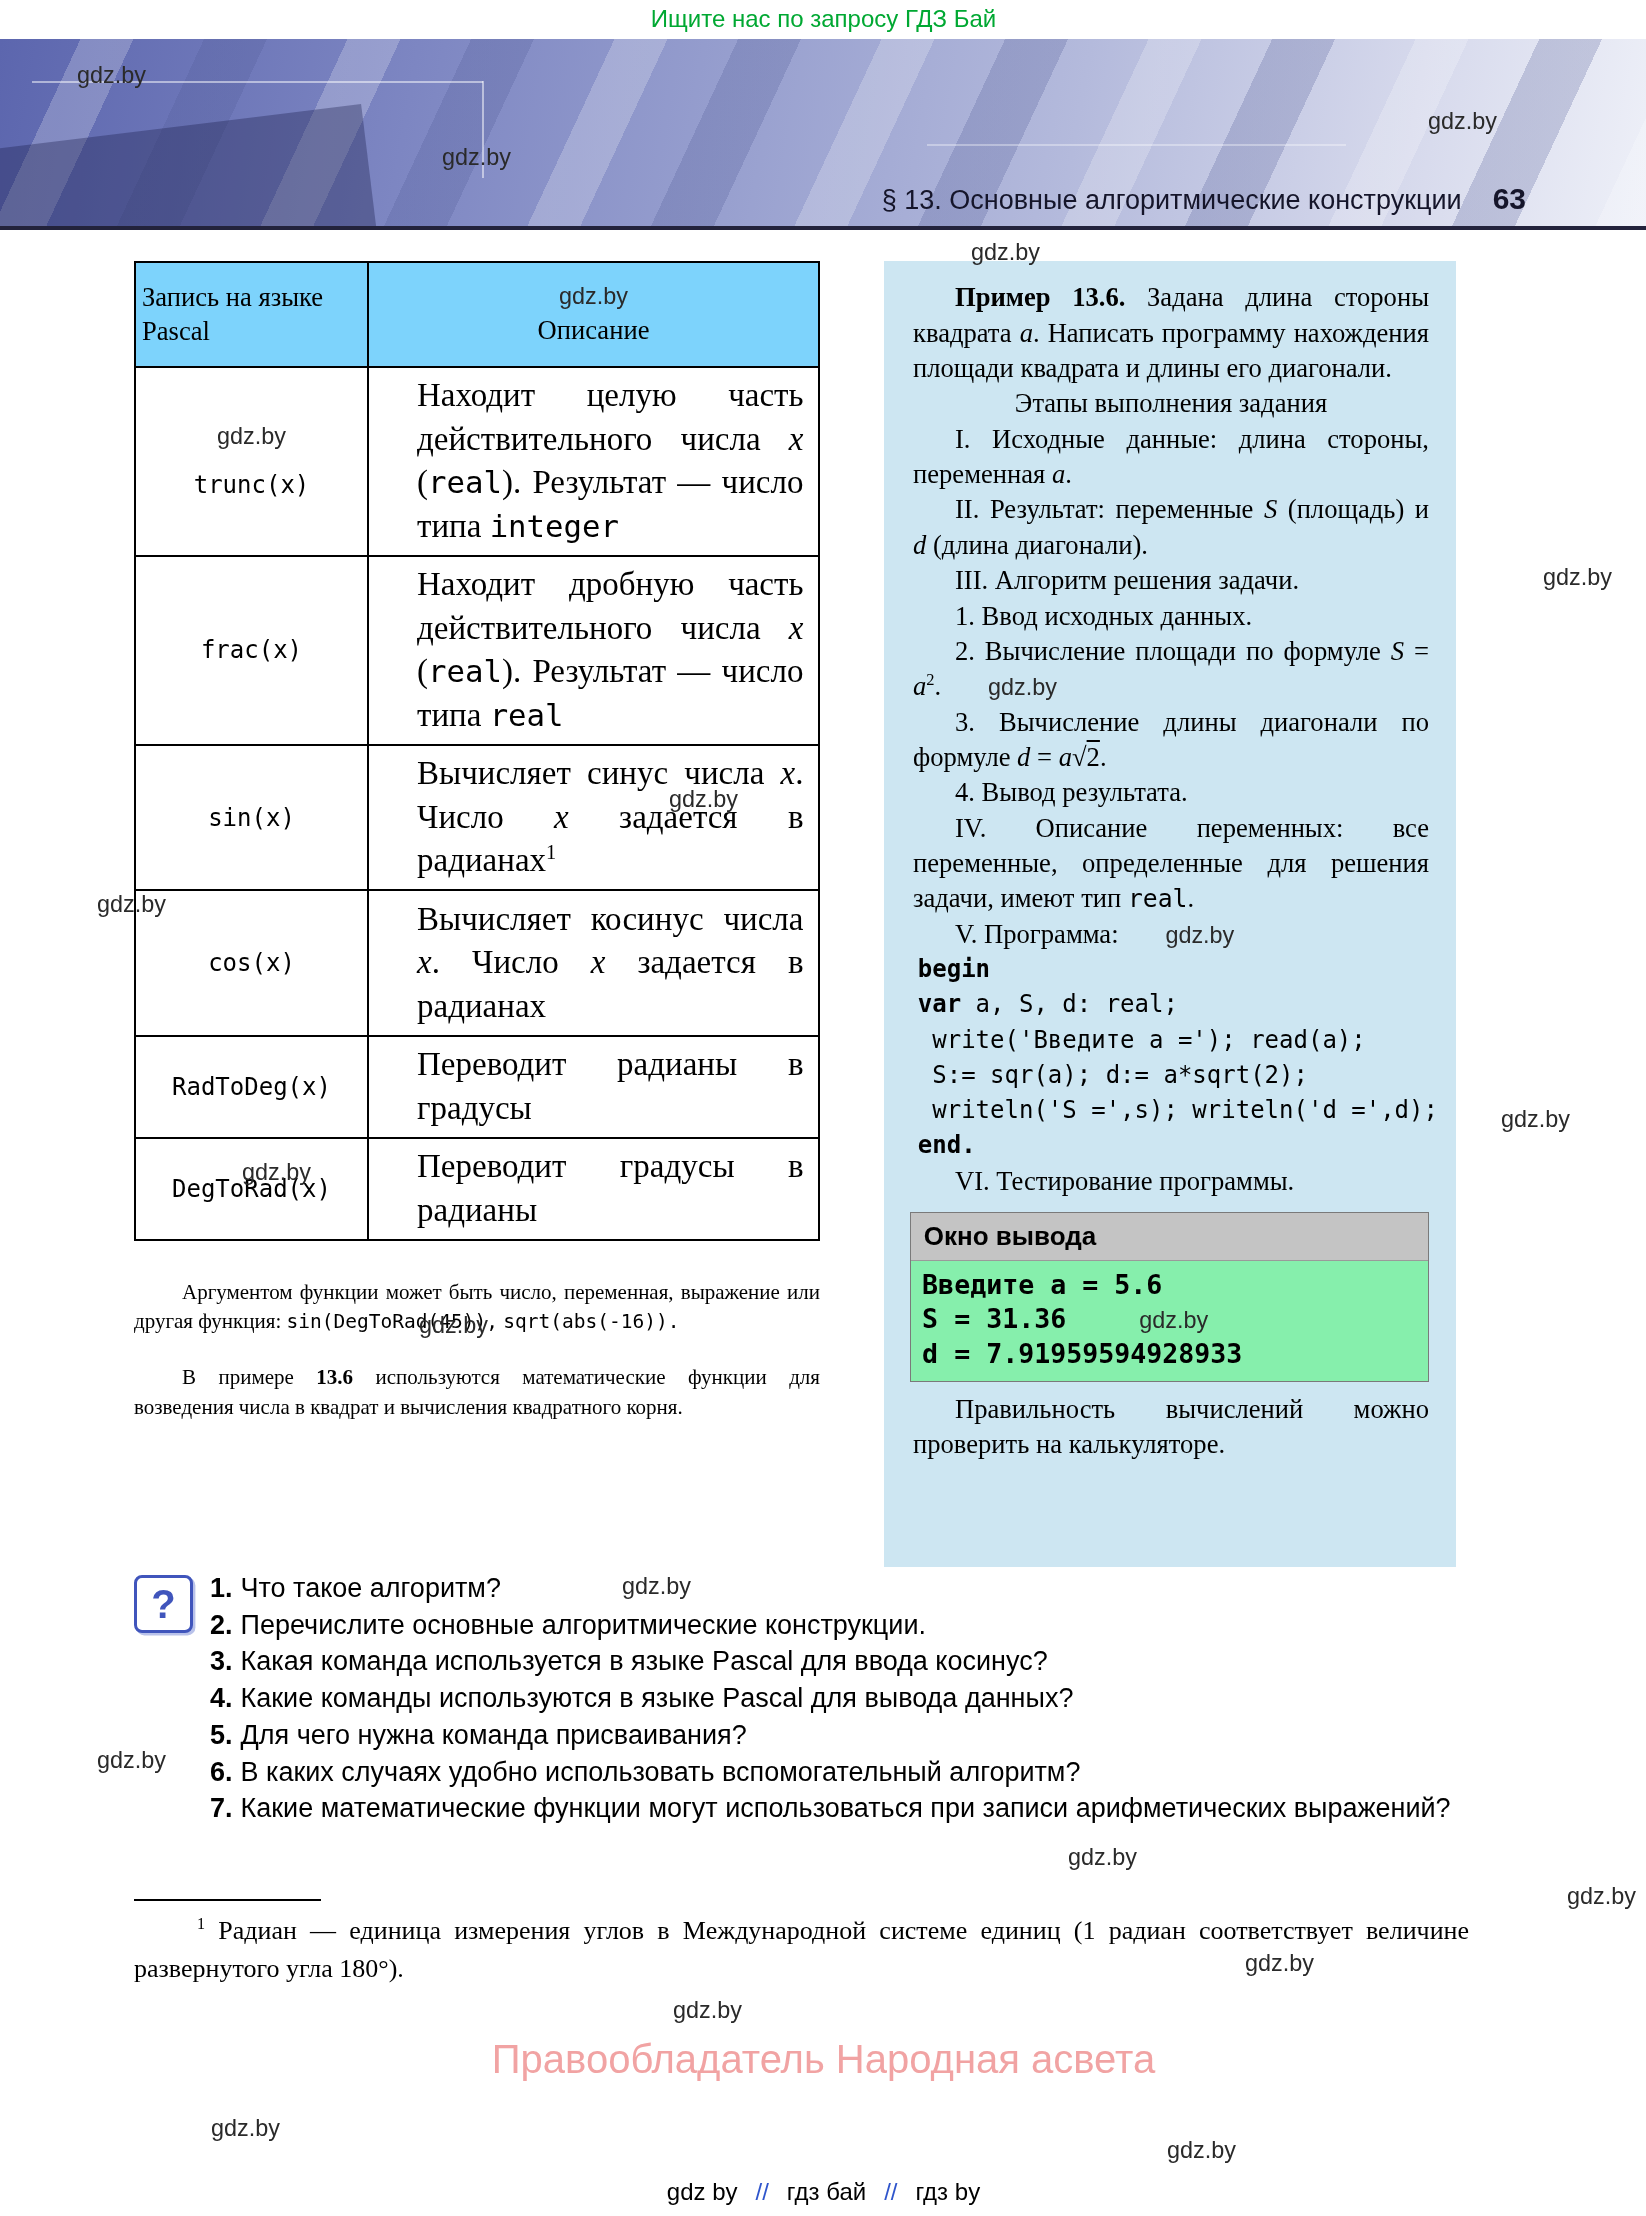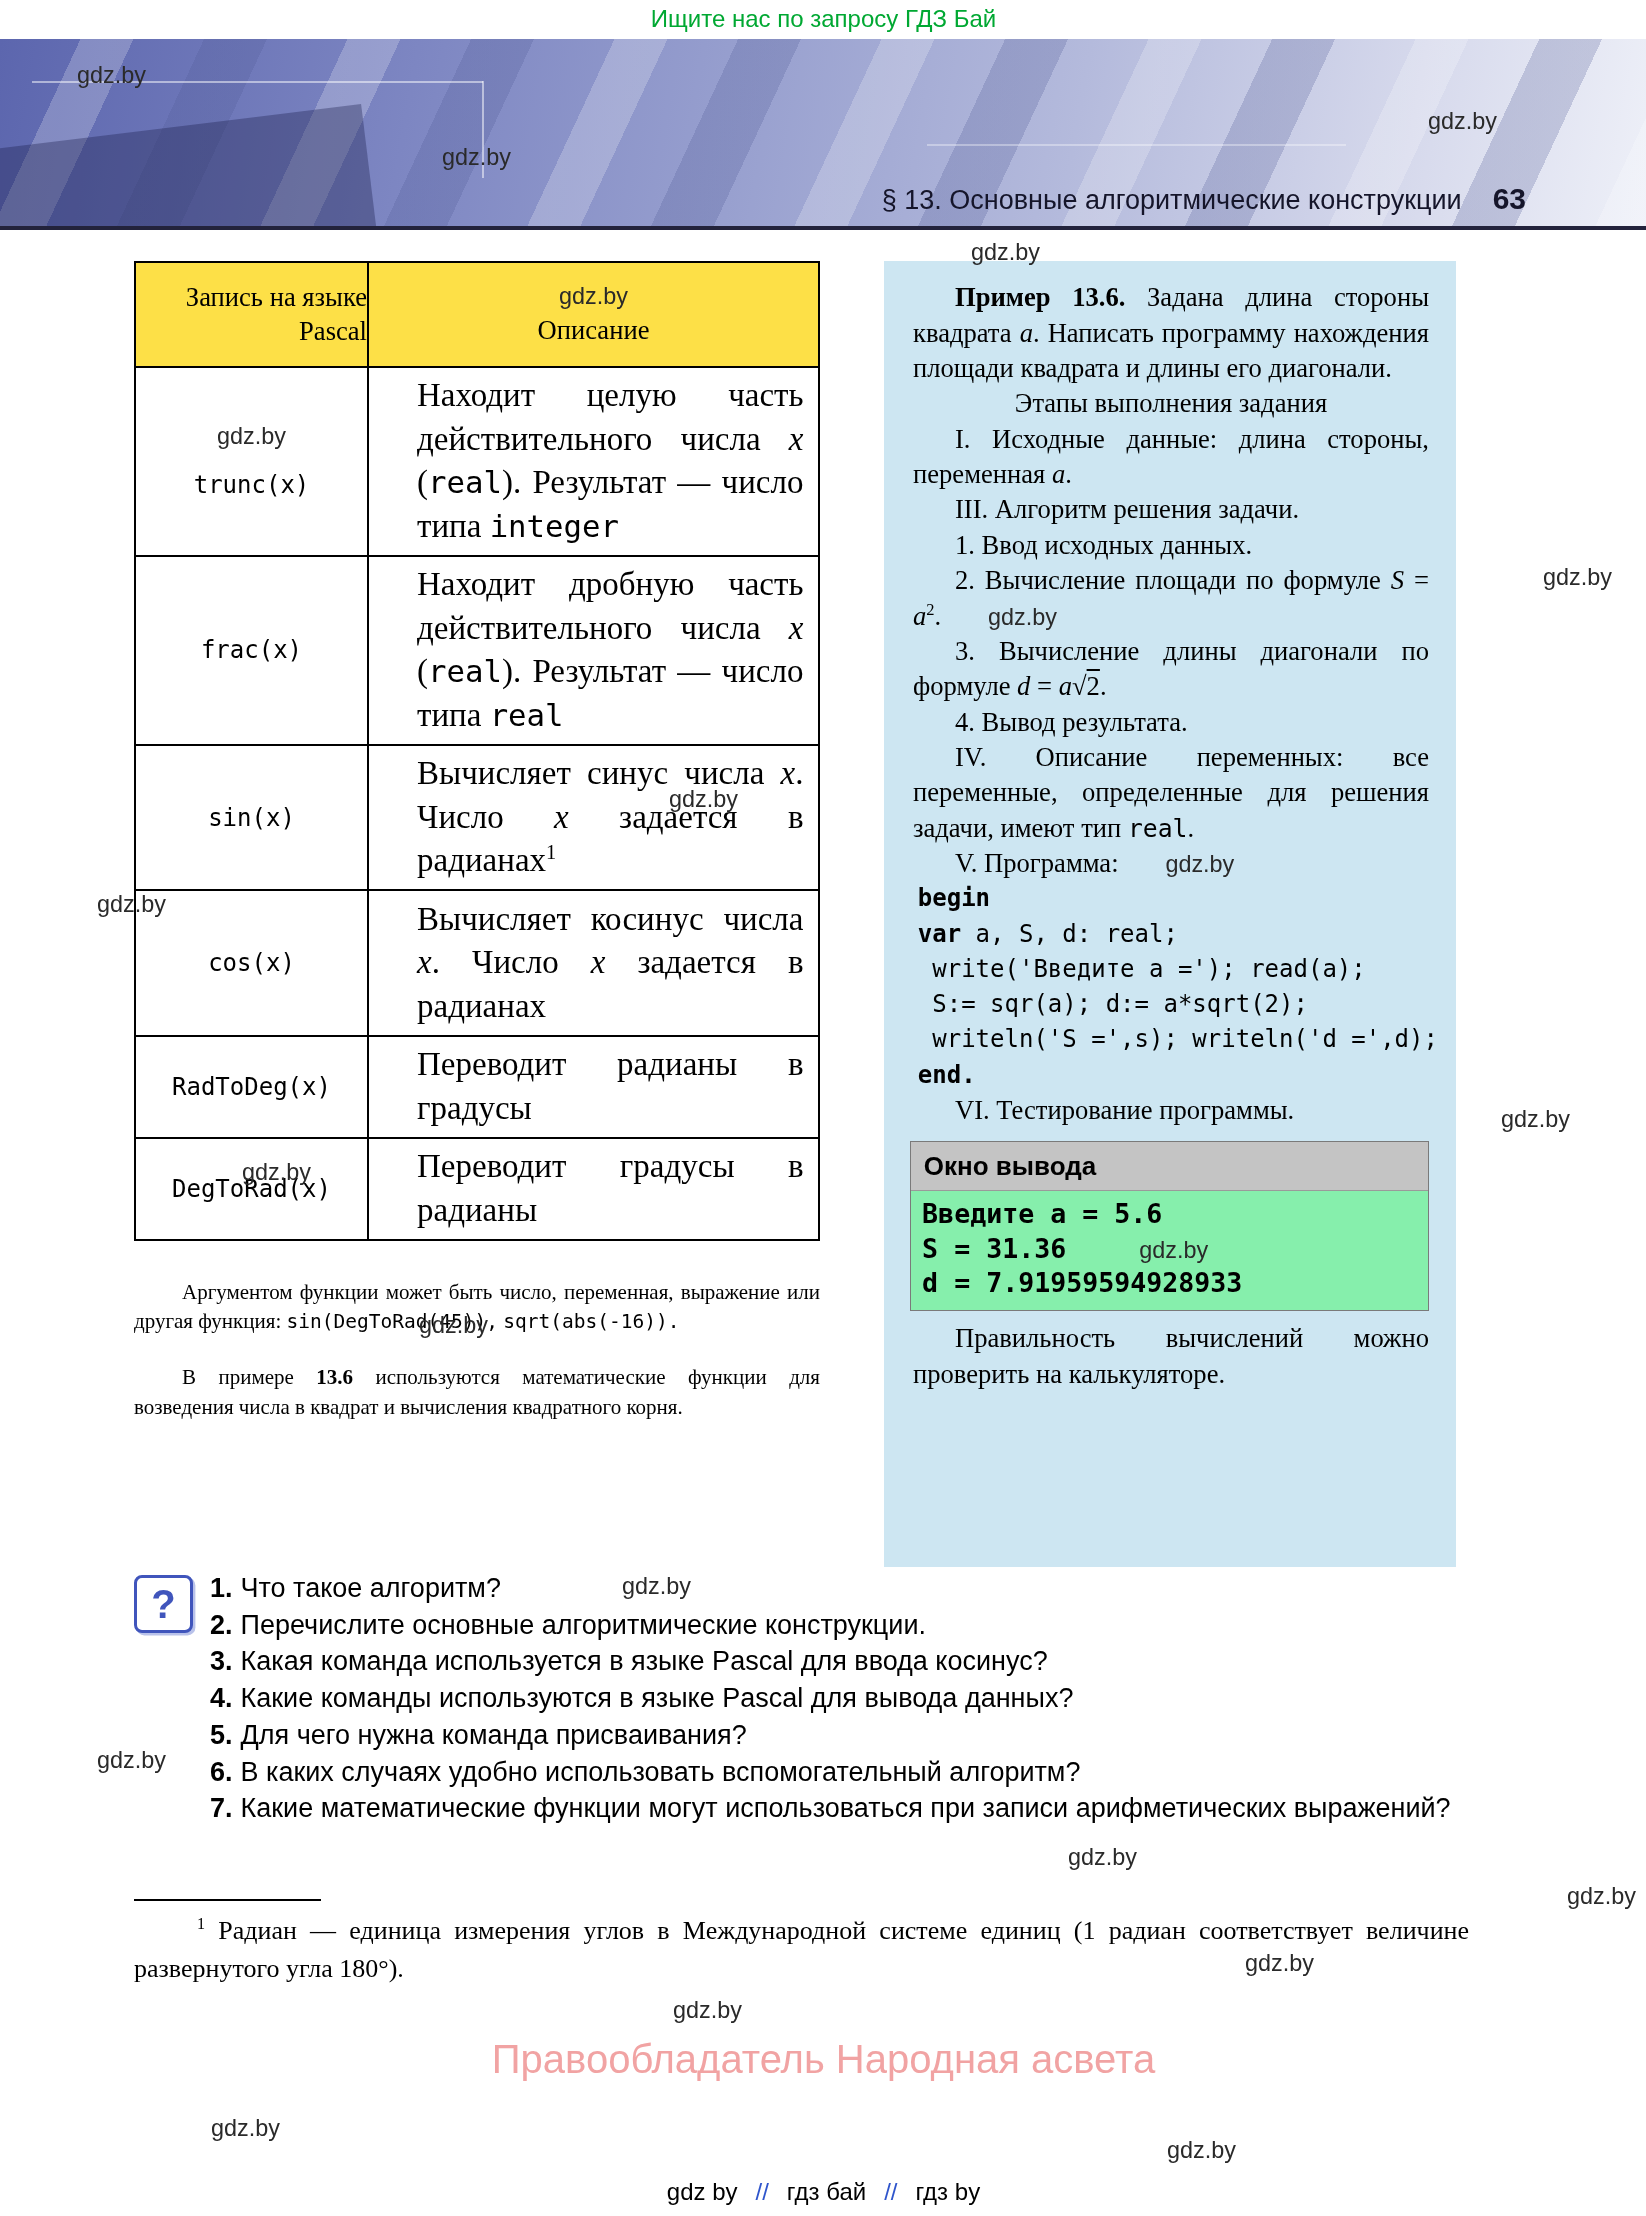--- a/index.html
+++ b/index.html
@@ -54,21 +54,21 @@
   
   .main {
     position:absolute; top:261px; left:134px; width:1322px;
     display:flex; gap:64px; align-items:flex-start;
   }
   .col-left { width:686px; }
 
   
   table.func { border-collapse:collapse; width:686px; table-layout:fixed; }
   table.func td { border:2.4px solid #000; vertical-align:middle; padding:6.4px 14.5px; }
-  table.func td.th { background:#fde047; text-align:right; font-size:26.6px; line-height:1.25; padding:8px 0; }
+  table.func td.th { background:#7dd3fc; text-align:left; font-size:26.6px; line-height:1.25; padding:8px 6px; }
   table.func td.pas { font-family:"DejaVu Sans Mono", monospace; font-size:24px; text-align:center; padding:4.8px 3.2px; }
   table.func td.desc { font-size:33px; line-height:1.32; text-align:justify;padding-left:48px; }
   .cell-stack { display:flex; flex-direction:column; align-items:center; gap:21px; }
 
   .lp {
     width:686px; font-size:21px; line-height:1.42; text-align:justify;
     text-indent:48px; margin:0;
   }
   .lp.first { margin-top:37px; }
   .lp + .lp { margin-top:26px; }
@@ -226,20 +226,21 @@
       </table>
 
     <p class="lp first"><span class="seg-t">Аргументом функции может быть число, переменная, выражение или другая функция: </span><span class="seg-c">sin(DegToRad(45)),</span><span class="seg-t"> </span><span class="seg-c">sqrt(abs(-16)).</span></p>
     <p class="lp"><span class="seg-t">В примере </span><span class="seg-b">13.6</span><span class="seg-t"> используются математические функции для возведения числа в квадрат и вычисления квадратного корня.</span></p>
   </div>
 
   <div class="col-right">
     <p class="rp"><span class="seg-b">Пример 13.6.</span><span class="seg-t"> Задана длина стороны квадрата </span><span class="seg-i">a</span><span class="seg-t">. Написать программу нахождения площади квадрата и длины его диагонали.</span></p>
     <p class="rp center">Этапы выполнения задания</p>
     <p class="rp"><span class="seg-t">I. Исходные данные: длина стороны, переменная </span><span class="seg-i">a</span><span class="seg-t">.</span></p>
+    <p class="rp"><span class="seg-t">II. Результат: переменные </span><span class="seg-i">S</span><span class="seg-t"> (площадь) и </span><span class="seg-i">d</span><span class="seg-t"> (длина диагонали).</span></p>
     <p class="rp"><span class="seg-t">III. Алгоритм решения задачи.</span></p>
     <p class="rp"><span class="seg-t">1. Ввод исходных данных.</span></p>
     <p class="rp"><span class="seg-t">2. Вычисление площади по формуле </span><span class="seg-i">S</span><span class="seg-t"> = </span><span class="seg-i">a</span><sup class="seg-sup">2</sup><span class="seg-t">.</span><span class="seg-w">gdz.by</span></p>
     <p class="rp"><span class="seg-t">3. Вычисление длины диагонали по формуле </span><span class="seg-i">d</span><span class="seg-t"> = </span><span class="seg-i">a</span><span class="seg-t">√</span><span class="seg-r">2</span><span class="seg-t">.</span></p>
     <p class="rp"><span class="seg-t">4. Вывод результата.</span></p>
     <p class="rp"><span class="seg-t">IV. Описание переменных: все переменные, определенные для решения задачи, имеют тип </span><span class="seg-c">real</span><span class="seg-t">.</span></p>
     <p class="rp"><span class="seg-t">V. Программа:</span><span class="seg-w">gdz.by</span></p>
 
     <div class="codeblock">
       <div class="codeline"><span class="seg-bc">begin</span></div>

